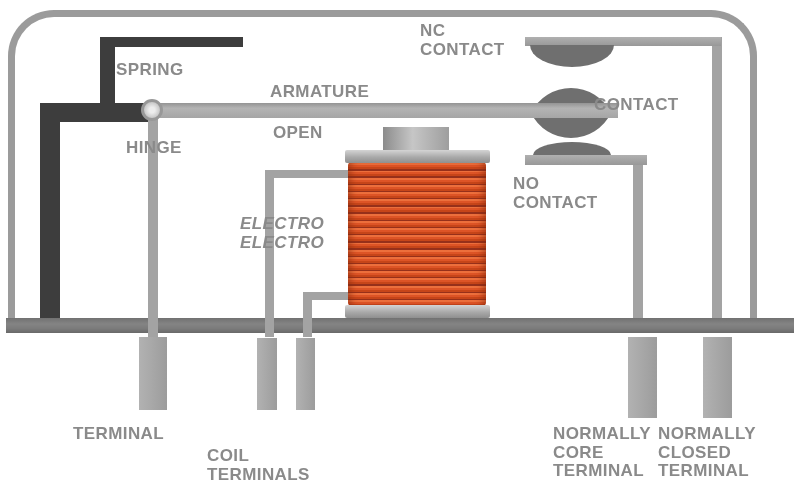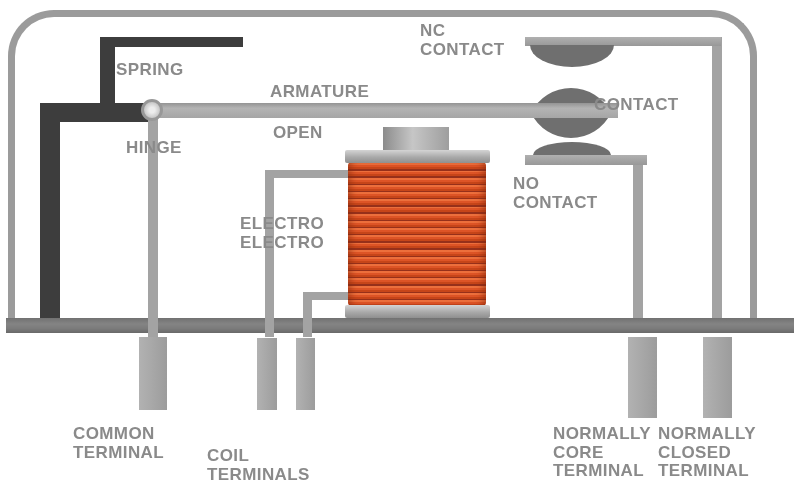--- a/index.html
+++ b/index.html
@@ -81,21 +81,21 @@
   
   .lbl{
     position:absolute;text-align:left;z-index:5;
     font-size:17px;line-height:18.5px;font-weight:700;
     letter-spacing:.4px;color:var(--label,#8a8a8a);
   }
   .lbl-spring{left:116px;top:61px;width:120px;}
   .lbl-armature{left:270px;top:83px;width:140px;}
   .lbl-hinge{left:126px;top:123px;width:120px;margin-top:16px;}
   .lbl-core{left:273px;top:124px;width:120px;}
-  .lbl-electromagnet{left:240px;top:215px;width:140px;}
+  .lbl-electromagnet{left:240px;top:215px;width:140px;font-style:italic;}
   .lbl-nc-contact{left:420px;top:22px;width:120px;}
   .lbl-com-contact{left:594px;top:96px;width:126px;}
   .lbl-no-contact{left:513px;top:175px;width:120px;}
   .lbl-common-terminal{left:73px;top:425px;width:160px;}
   .lbl-coil-terminals{left:207px;top:425px;width:160px;margin-top:22px;}
   .lbl-no-terminal{left:553px;top:425px;width:150px;}
   .lbl-nc-terminal{left:658px;top:425px;width:146px;}
 </style>
 </head>
 <body>
@@ -162,21 +162,20 @@
     <div>CONTACT</div>
   </div>
   <div class="lbl lbl-com-contact">
     <div>CONTACT</div>
   </div>
   <div class="lbl lbl-no-contact">
     <div>NO</div>
     <div>CONTACT</div>
   </div>
   <div class="lbl lbl-common-terminal">
-    <div>COMMON</div>
     <div>TERMINAL</div>
   </div>
   <div class="lbl lbl-coil-terminals">
     <div>COIL</div>
     <div>TERMINALS</div>
   </div>
   <div class="lbl lbl-no-terminal">
     <div>NORMALLY</div>
     <div>CORE</div>
     <div>TERMINAL</div>

